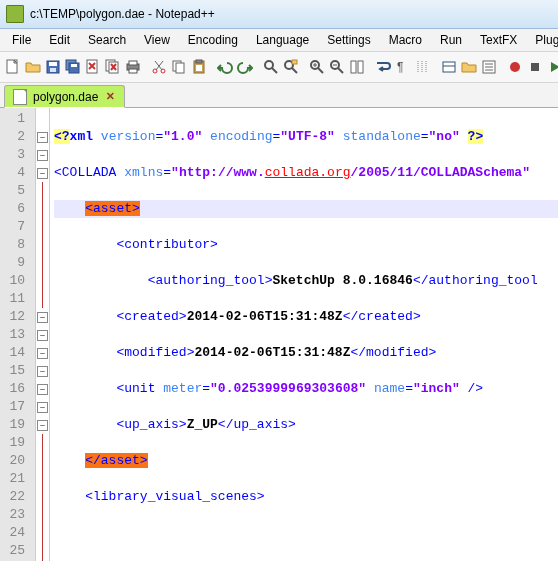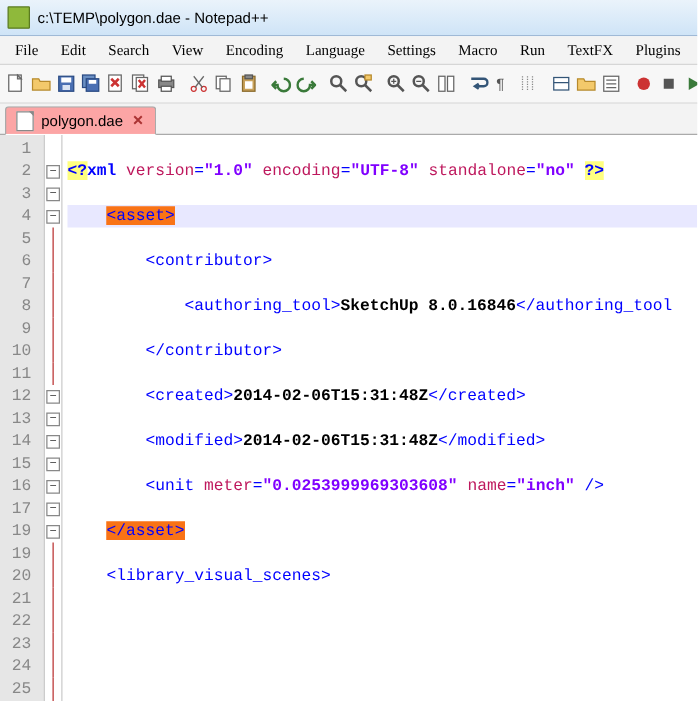--- a/index.html
+++ b/index.html
@@ -46,21 +46,20 @@
     display: flex;
     align-items: center;
     padding: 0 4px;
     gap: 2px;
   }
   .menubar .menu-item {
     padding: 2px 8px;
     cursor: default;
     color: #000;
     font-size: 12px;
-    font-family: Liberation Serif, serif;
   }
   .toolbar {
     height: 30px;
     background: #f7f7f7;
     border-bottom: 1px solid #d6d6d6;
     display: flex;
     align-items: center;
     padding: 0 4px;
     gap: 2px;
     overflow: hidden;
@@ -91,21 +90,21 @@
     border-bottom: 1px solid #aaa;
     display: flex;
     align-items: flex-end;
     padding: 0 4px;
   }
   .tab {
     display: flex;
     align-items: center;
     height: 21px;
     padding: 0 8px;
-    background: #fca5a5;
+    background: #bef264;
     border: 1px solid #aaa;
     border-bottom: 1px solid #fff;
     border-top-left-radius: 3px;
     border-top-right-radius: 3px;
     margin-bottom: -1px;
     gap: 6px;
     font-size: 12px;
   }
   .tab .doc-icon {
     width: 12px;
@@ -193,21 +192,21 @@
     padding: 2px 0 0 4px;
     white-space: pre;
     overflow: hidden;
   }
   .code .ln {
     height: 18px;
     display: block;
   }
   .hl-yellow { background: #ffff80; }
   .hl-xmldecl { color: #0000ff; font-weight: bold; }
-  .hl-attrkey { color: #be185d; }
+  .hl-attrkey { color: #3b82f6; }
   .hl-attrval { color: #8000ff; font-weight: bold; }
   .hl-tag     { color: #0000ff; }
   .hl-text    { color: #000000; font-weight: bold; }
   .hl-urlred  { color: #ff0000; text-decoration: underline; }
   .hl-punct   { color: #0000ff; }
   .row-hl     { background: #e8e8ff; display: inline-block; width: 100%; }
   .tag-hl-purple { background: #f97316; color: #0000ff; }
 </style>
 </head>
 <body>
@@ -523,27 +522,28 @@
       <div>
           <span class="fold-line"></span>
         </div>
       <div>
           <span class="fold-line"></span>
         </div>
     </div>
 
     <div class="code">
 <span class="ln"><span class="hl-yellow"><span class="hl-xmldecl">&lt;?</span></span><span class="hl-xmldecl">xml</span><span> </span><span class="hl-attrkey">version</span><span class="hl-punct">=</span><span class="hl-attrval">"1.0"</span><span> </span><span class="hl-attrkey">encoding</span><span class="hl-punct">=</span><span class="hl-attrval">"UTF-8"</span><span> </span><span class="hl-attrkey">standalone</span><span class="hl-punct">=</span><span class="hl-attrval">"no"</span><span> </span><span class="hl-yellow"><span class="hl-xmldecl">?&gt;</span></span></span>
+<span class="ln"><span class="hl-tag">&lt;</span><span class="hl-tag">COLLADA</span><span> </span><span class="hl-attrkey">xmlns</span><span class="hl-punct">=</span><span class="hl-attrval">"</span><span class="hl-attrval">http://www.</span><span class="hl-urlred">collada.org</span><span class="hl-attrval">/2005/11/COLLADASchema</span><span class="hl-attrval">"</span></span>
 <span class="ln row-hl">    <span class="tag-hl-purple">&lt;asset&gt;</span></span>
 <span class="ln">        <span class="hl-tag">&lt;contributor&gt;</span></span>
 <span class="ln">            <span class="hl-tag">&lt;authoring_tool&gt;</span><span class="hl-text">SketchUp 8.0.16846</span><span class="hl-tag">&lt;/authoring_tool</span></span>
-<span class="ln">        <span class="hl-tag">&lt;/contributor&gt;</span></span>
 <span class="ln">        <span class="hl-tag">&lt;created&gt;</span><span class="hl-text">2014-02-06T15:31:48Z</span><span class="hl-tag">&lt;/created&gt;</span></span>
 <span class="ln">        <span class="hl-tag">&lt;modified&gt;</span><span class="hl-text">2014-02-06T15:31:48Z</span><span class="hl-tag">&lt;/modified&gt;</span></span>
 <span class="ln">        <span class="hl-tag">&lt;unit </span><span class="hl-attrkey">meter</span><span class="hl-punct">=</span><span class="hl-attrval">"0.0253999969303608"</span><span> </span><span class="hl-attrkey">name</span><span class="hl-punct">=</span><span class="hl-attrval">"inch"</span><span class="hl-tag"> /&gt;</span></span>
+<span class="ln">        <span class="hl-tag">&lt;up_axis&gt;</span><span class="hl-text">Z_UP</span><span class="hl-tag">&lt;/up_axis&gt;</span></span>
 <span class="ln">    <span class="tag-hl-purple">&lt;/asset&gt;</span></span>
 <span class="ln">    <span class="hl-tag">&lt;library_visual_scenes&gt;</span></span>
 <span class="ln">        </span>
 
 
 
 
 
 
 

